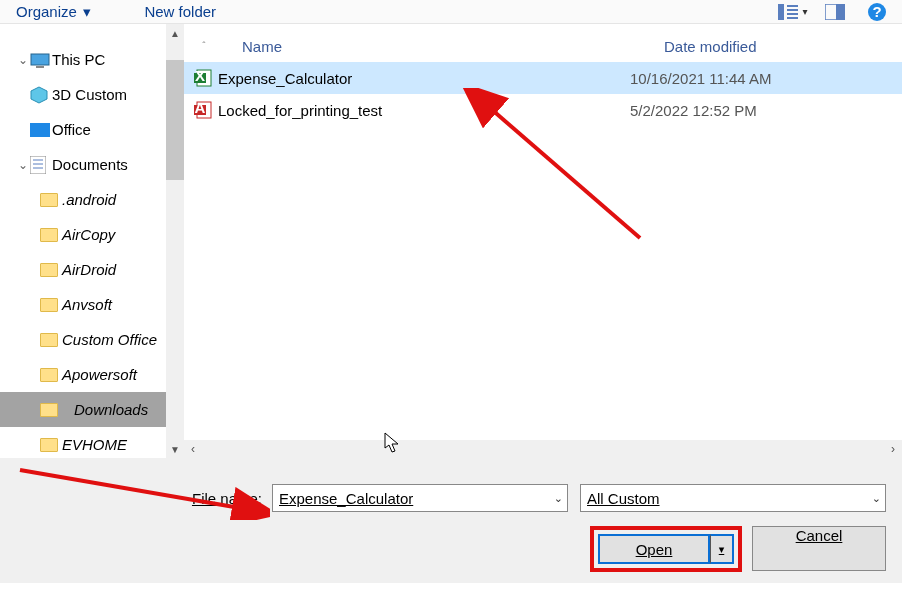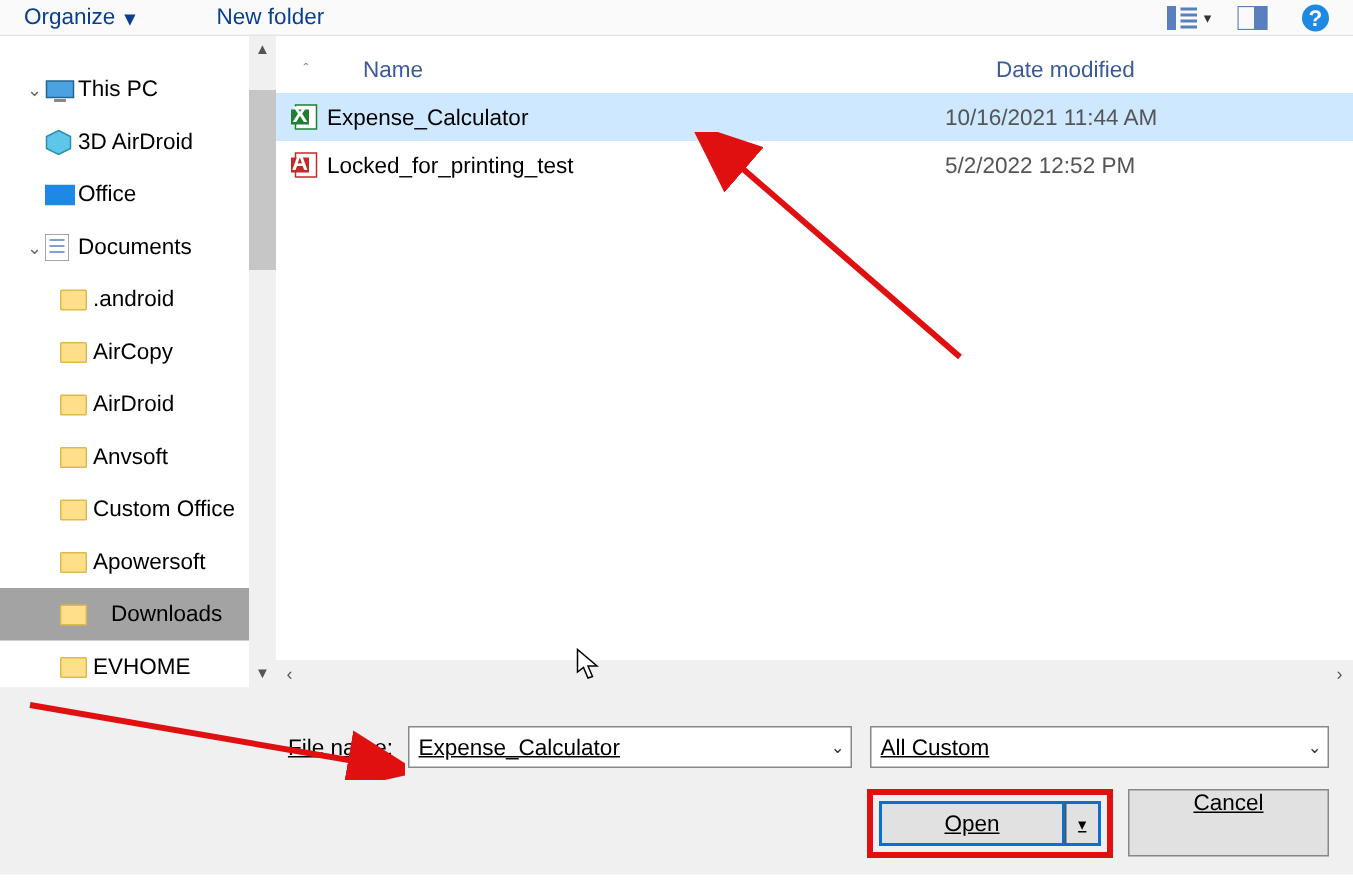--- a/index.html
+++ b/index.html
@@ -14,21 +14,21 @@
   .caret-sm { margin-left:4px; font-size:10px; color:#333; }
 
   
   .main { display: flex; height: 434px; }
   .nav { width: 184px; background: #fff; overflow: hidden; position: relative; }
   .nav-scroll { position: absolute; right: 0; top: 0; width: 18px; height: 100%; background: #f0f0f0; display:flex; flex-direction:column; }
   .nav-scroll .thumb { width: 100%; height: 120px; background: #c6c6c6; margin-top:18px; }
   .nav-scroll .arrow { height:18px; display:flex; align-items:center; justify-content:center; color:#555; font-size:10px; }
   .nav-list { padding-top: 18px; }
   .nav-item { display: flex; align-items: center; height: 35px; padding-left: 16px; color:#000; }
-  .nav-item.indent { padding-left: 40px; }
+  .nav-item.indent { padding-left: 40px; font-style: italic; }
   .nav-item.sel { background: #a3a3a3; gap: 12px; }
   .nav-item .chev { width: 14px; font-size:12px; color:#666; text-align:center; }
   .nav-item .icn { width: 22px; display:flex; align-items:center; }
 
   .file-pane { flex:1; position:relative; background:#fff; }
   .col-hdr { display:flex; align-items:center; height:38px; color:#3a5a99; padding-top:6px; }
   .col-hdr .sort { width:40px; text-align:center; color:#888; font-size:10px; }
   .col-hdr .c-name { width: 440px; padding-left:18px; }
   .col-hdr .c-date { flex:1; }
   .file-row { display:flex; align-items:center; height:32px; }
@@ -45,21 +45,21 @@
   .bottom { height: 125px; background:#f0f0f0; padding: 26px 16px 0 16px; position:relative;text-decoration:underline; }
   .row1 { display:flex; align-items:center; }
   .lbl { width: 256px; text-align:right; padding-right:10px; color:#000; }
   .combo { height:28px; border:1px solid #888; background:#fff; display:flex; align-items:center; padding:0 6px; position:relative; }
   .combo .dd { position:absolute; right:4px; font-size:11px; color:#333; }
   .fn-combo { width: 296px; margin-right:12px; }
   .ft-combo { flex:1; }
   .row2 { display:flex; justify-content:flex-end; margin-top:14px; gap:10px; }
   .btn { width:134px; height:45px; background:#e1e1e1; border:1px solid #888; display:flex; align-items:flex-start; justify-content:center; }
   .open-wrap { display:flex; border:4px solid #e01010; padding:4px; }
-  .open-btn { width:124px; height:30px; background:#e1e1e1; border:2px solid #0a6fd4; display:flex; align-items:center; justify-content:center; }
+  .open-btn { width:112px; height:30px; background:#e1e1e1; border:2px solid #0a6fd4; display:flex; align-items:center; justify-content:center; }
   .open-dd { width:24px; height:30px; background:#e1e1e1; border:2px solid #0a6fd4; border-left:1px solid #555; display:flex; align-items:center; justify-content:center; font-size:11px; }
 
   
   .folder-icn { width:18px; height:14px; background:#ffe08a; border:1px solid #e0b94a; border-radius:1px; display:inline-block; }
 
   
   svg.anno { position:absolute; pointer-events:none; }
 
   
   .cursor { position:absolute; left:384px; top:432px; pointer-events:none; }
@@ -113,21 +113,21 @@
           </span>
           <span>This PC</span>
         </div>
         <div class="nav-item">
           <span class="chev"></span>
           <span class="icn">
             <svg width="18" height="18">
               <polygon points="9,1 17,5 17,13 9,17 1,13 1,5" fill="#5ec6e8" stroke="#2a8fb5"></polygon>
             </svg>
           </span>
-          <span>3D AirDroid</span>
+          <span>3D Custom</span>
         </div>
         <div class="nav-item">
           <span class="chev"></span>
           <span class="icn">
             <svg width="20" height="14">
               <rect width="20" height="14" fill="#1e88e5"></rect>
             </svg>
           </span>
           <span>Office</span>
         </div>

